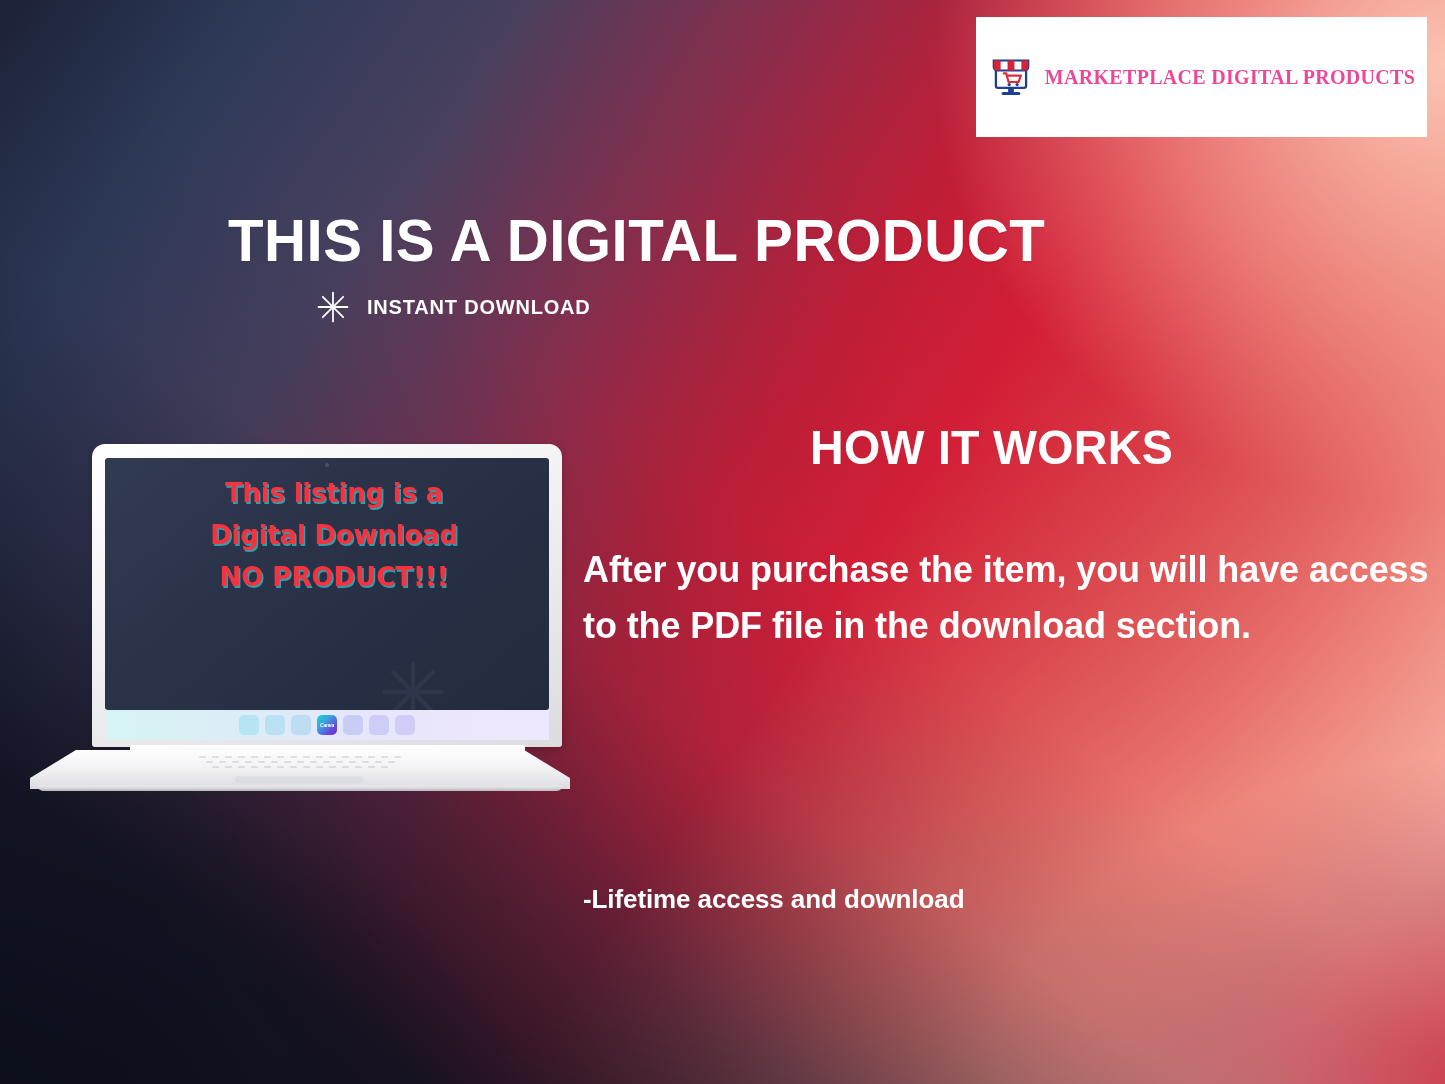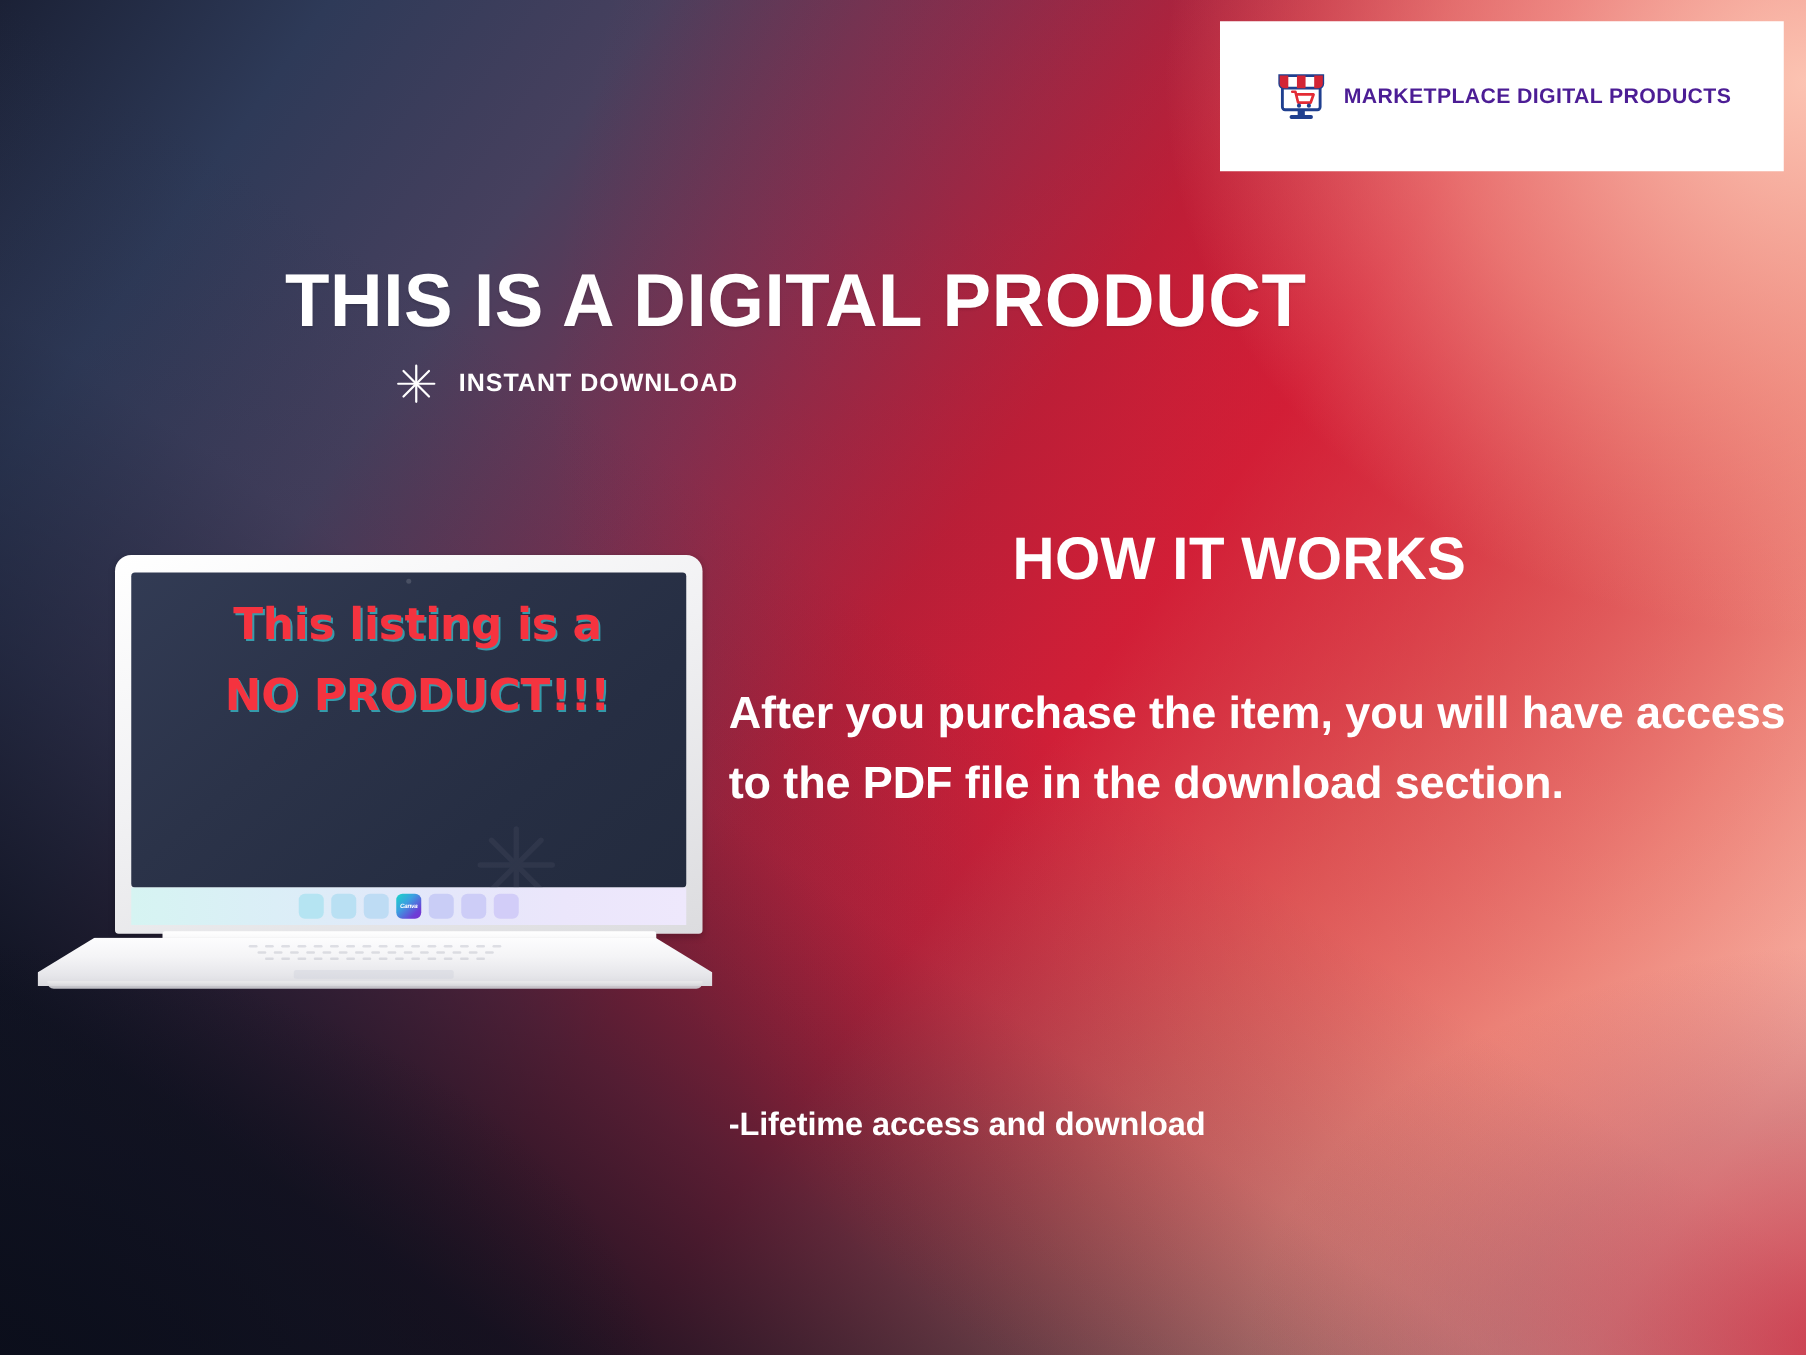--- a/index.html
+++ b/index.html
@@ -82,26 +82,26 @@
     justify-content: center;
     gap: 11px;
   }
   .logo-mark {
     width: 46px;
     height: 46px;
     flex: 0 0 auto;
     display: block;
   }
   .logo-text {
-    font-size: 17px;
+    font-size: 20px;
     font-weight: bold;
     letter-spacing: 0.3px;
-    color: #4c1d95;
+    color: #ec4899;
     white-space: nowrap;
-    font-family: Liberation Sans, sans-serif;
+    font-family: Liberation Serif, serif;
   }
 
   
   .headline {
     position: absolute;
     left: 228px;
     top: 206px;
     font-size: 60px;
     font-weight: bold;
     color: #ffffff;
@@ -171,21 +171,21 @@
     border-radius: 50%;
     background: rgba(255,255,255,0.14);
   }
   .screen-text {
     position: absolute;
     left: 0;
     right: 0;
     top: 14px;
     text-align: center;
     color: #f5333f;
-    font-size: 35px;
+    font-size: 26px;
     font-weight: bold;
     line-height: 1.62;
     letter-spacing: -0.2px;
     text-shadow: 1.5px 1.5px 0 rgba(60,220,230,0.62);
     font-family: "DejaVu Sans", sans-serif;
     padding-left: 14px;
   }
   .screen-text .l3 { letter-spacing: 0px; }
   .sparkle-watermark {
     position: absolute;
@@ -369,20 +369,21 @@
     </svg>
     <span class="subline-text">INSTANT DOWNLOAD</span>
   </div>
 
   <div class="laptop">
     <div class="lid">
       <div class="screen">
         <div class="cam-dot"></div>
         <div class="screen-text">
           <div class="l1">This listing is a</div>
+          <div class="l2">Digital Download</div>
           <div class="l3">NO PRODUCT!!!</div>
         </div>
         <svg class="sparkle-watermark" viewBox="0 0 40 40">
           <g stroke="#3a4055" stroke-width="2.4" stroke-linecap="round">
             <line x1="20" y1="4" x2="20" y2="36"></line>
             <line x1="4" y1="20" x2="36" y2="20"></line>
             <line x1="9" y1="9" x2="31" y2="31"></line>
             <line x1="31" y1="9" x2="9" y2="31"></line>
           </g>
         </svg>

